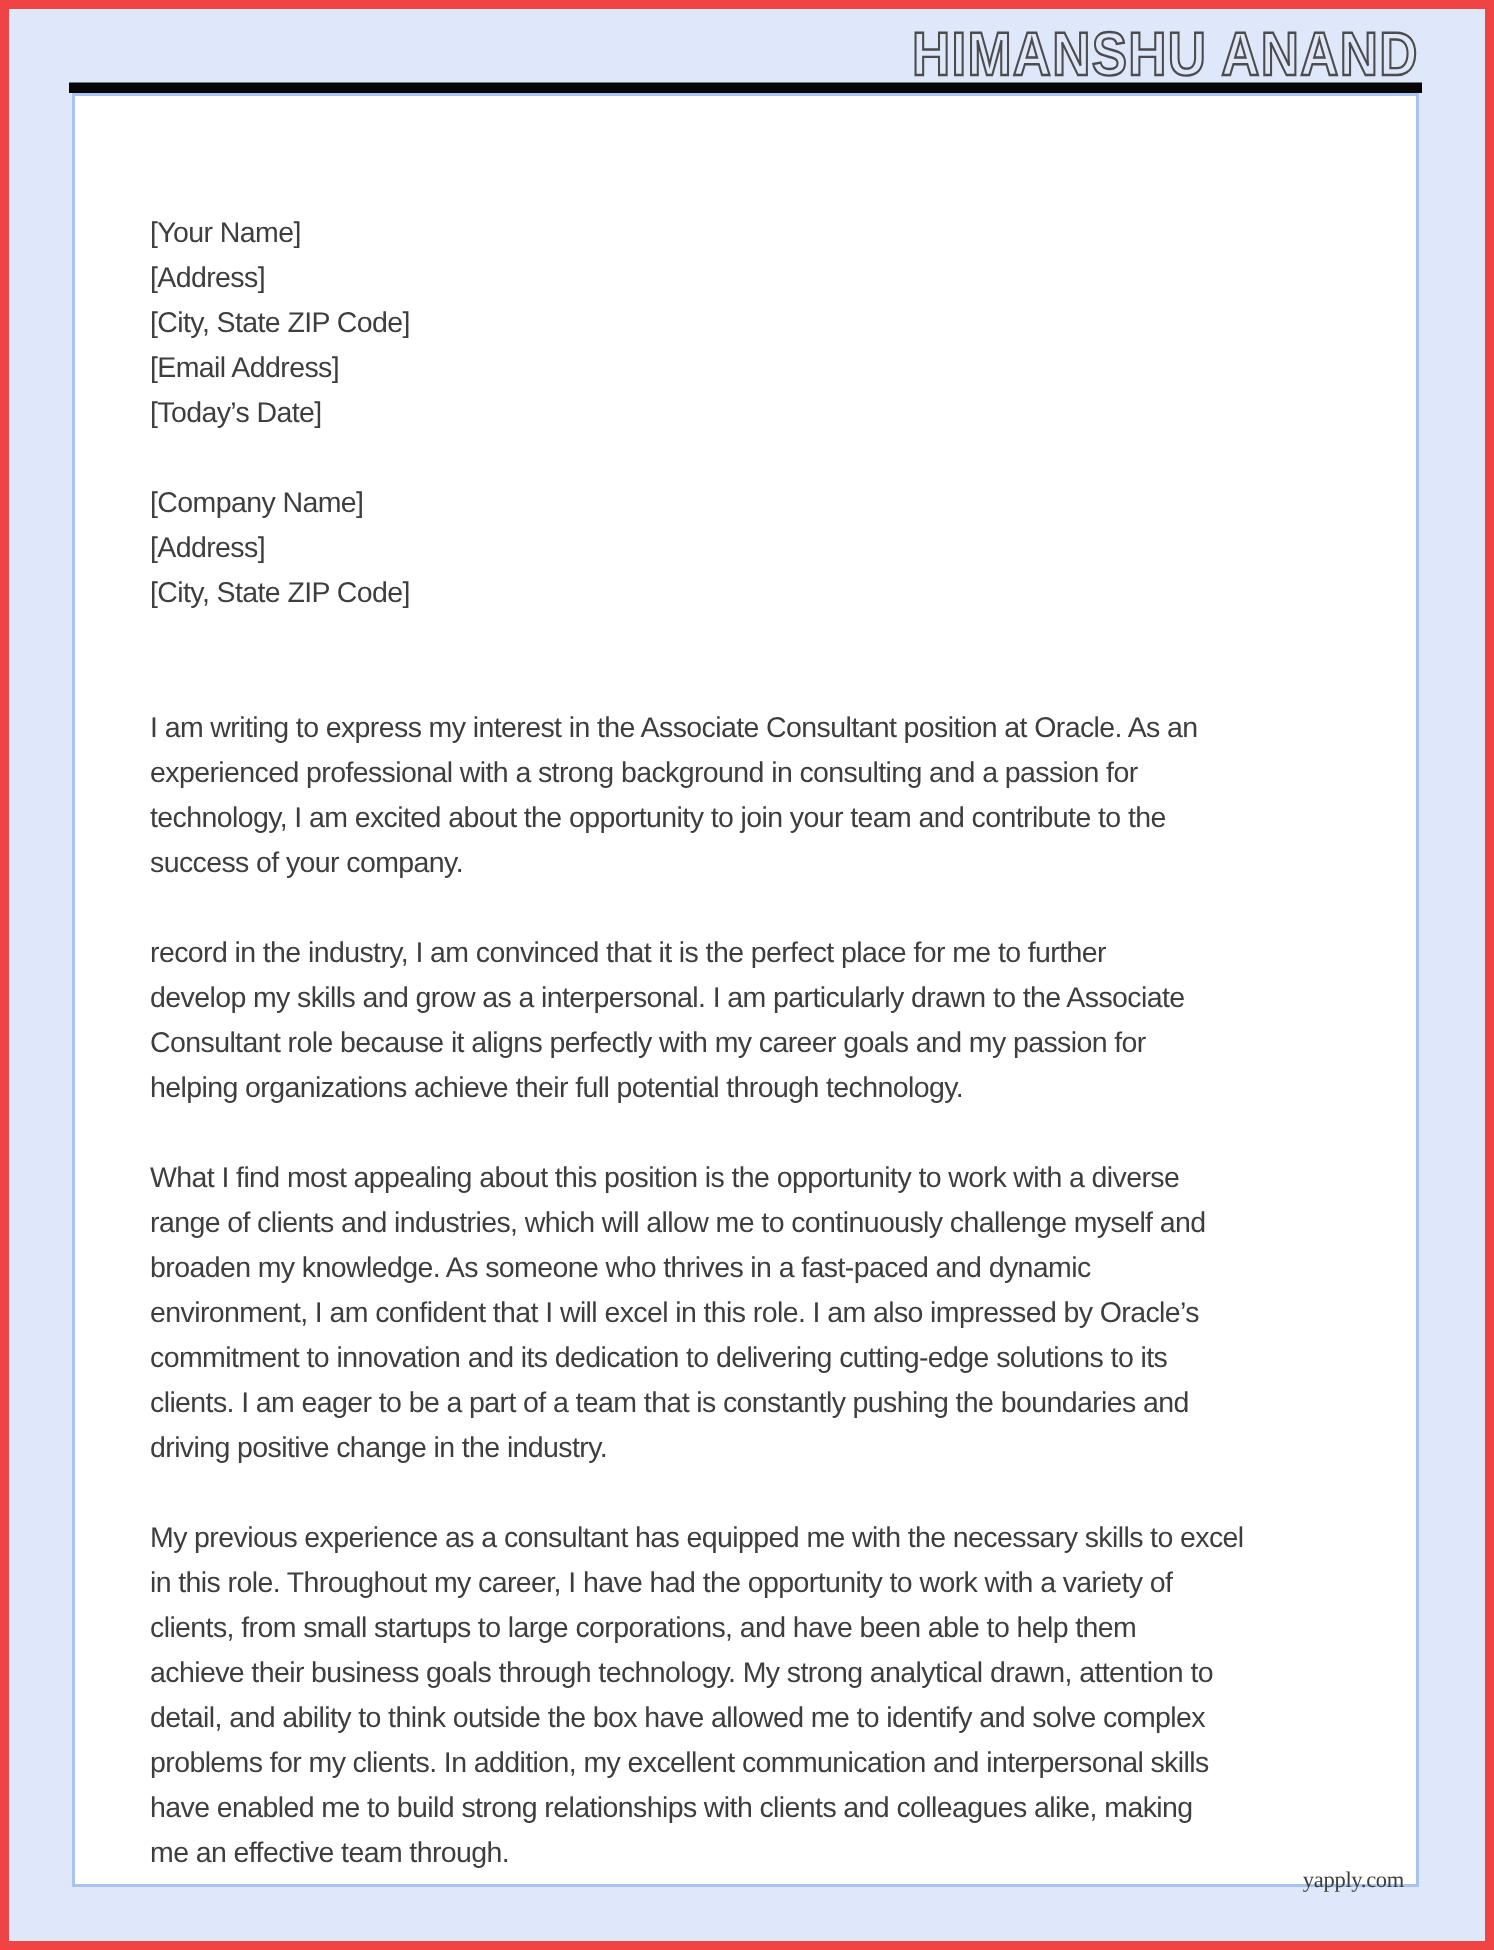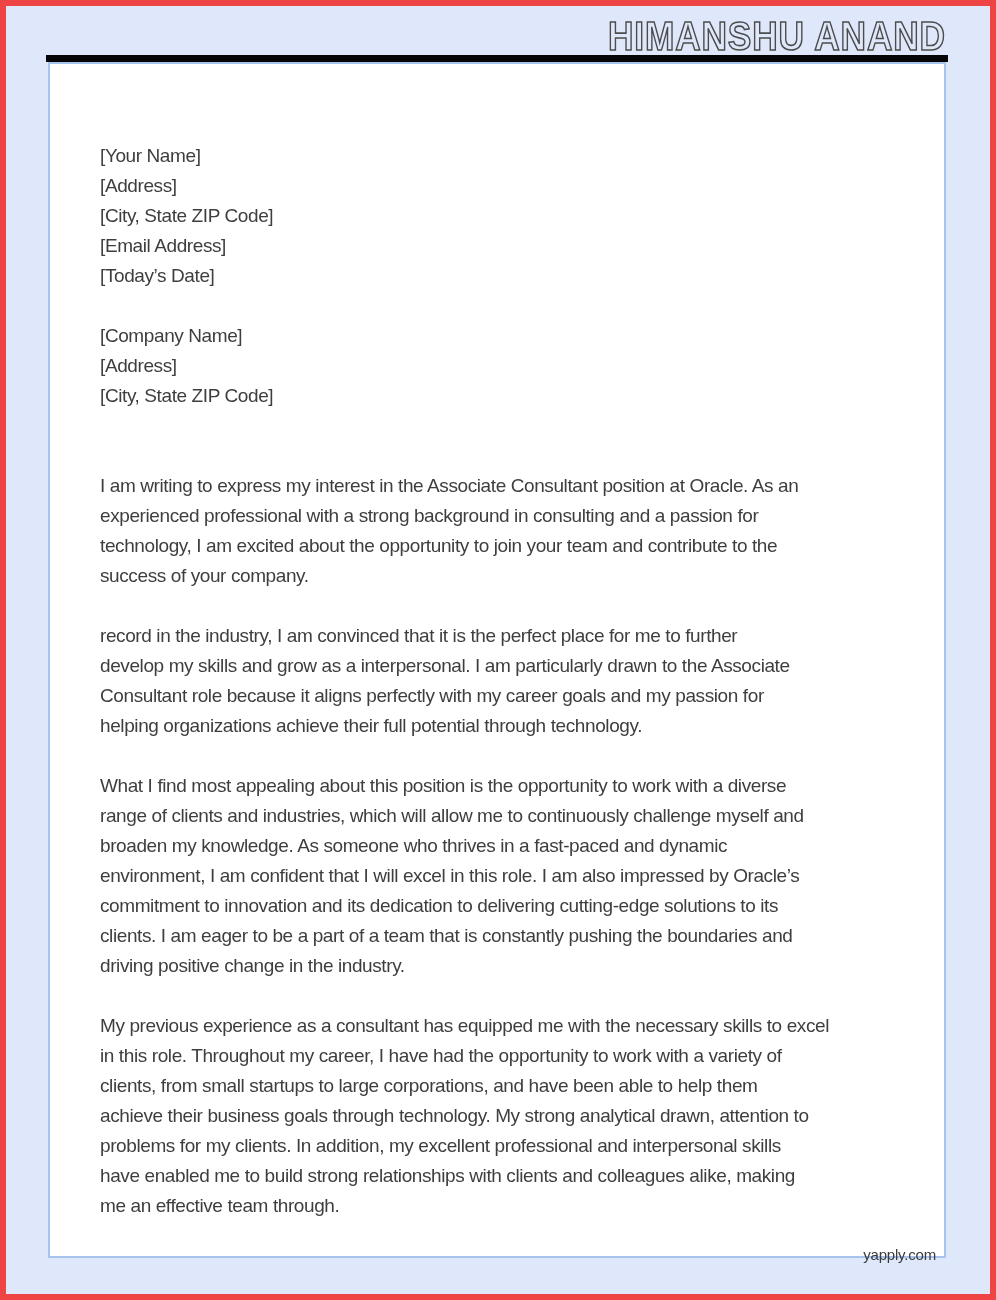--- a/index.html
+++ b/index.html
@@ -70,20 +70,21 @@
   }
   .letter .spacer { height: 30px; }
   .watermark {
     position: absolute;
     top: 1240px;
     right: 54px;
     font-size: 15px;
     letter-spacing: -0.2px;
     color: #3b3b3b;
     z-index: 2;
+    font-family: Liberation Serif, serif;
   }
 </style>
 </head>
 <body>
 
 <div class="frame">
 
   <div class="header-name">HIMANSHU ANAND</div>
 
   <div class="header-rule"></div>
@@ -140,21 +141,22 @@
         <div class="line">driving positive change in the industry.</div>
       </div>
 
     <div class="spacer"></div>
 
     <div class="block">
         <div class="line">My previous experience as a consultant has equipped me with the necessary skills to excel</div>
         <div class="line">in this role. Throughout my career, I have had the opportunity to work with a variety of</div>
         <div class="line">clients, from small startups to large corporations, and have been able to help them</div>
         <div class="line">achieve their business goals through technology. My strong analytical drawn, attention to</div>
-        <div class="line">problems for my clients. In addition, my excellent professional and interpersonal skills</div>
+        <div class="line">detail, and ability to think outside the box have allowed me to identify and solve complex</div>
+        <div class="line">problems for my clients. In addition, my excellent communication and interpersonal skills</div>
         <div class="line">have enabled me to build strong relationships with clients and colleagues alike, making</div>
         <div class="line">me an effective team through.</div>
       </div>
   </div>
 
   <div class="watermark">yapply.com</div>
 
 </div>
 
 </body></html>

